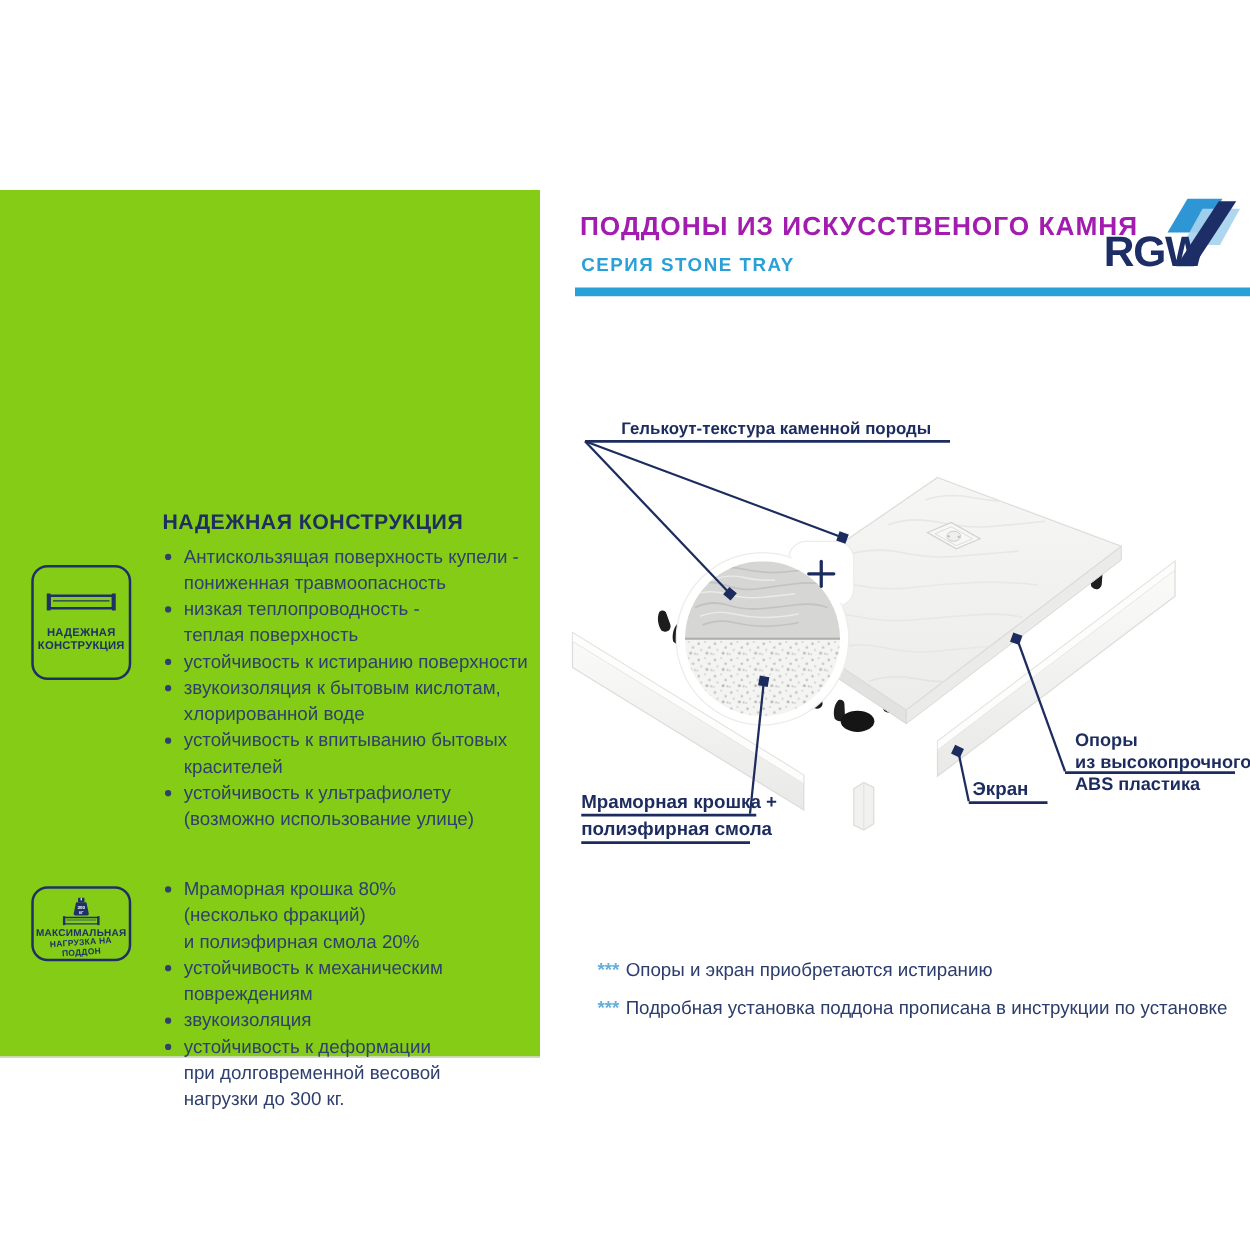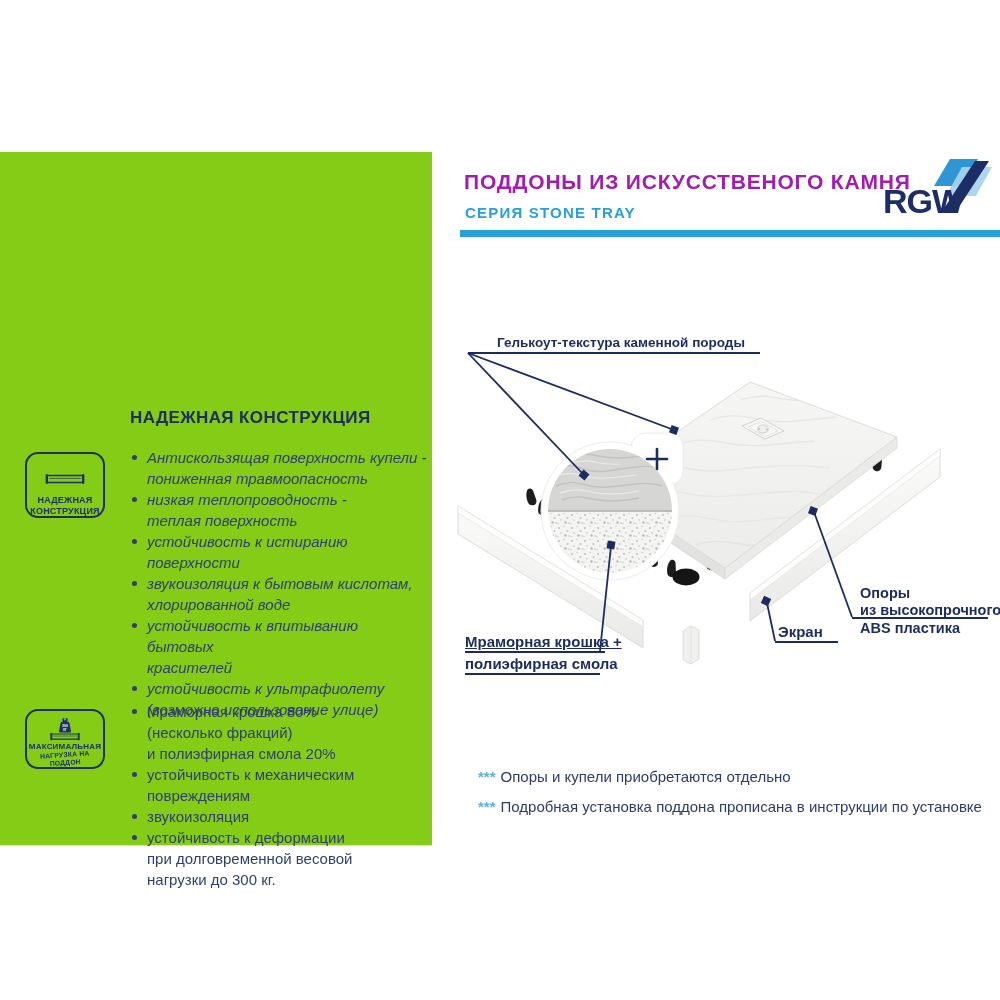--- a/index.html
+++ b/index.html
@@ -5,48 +5,48 @@
   html,body{margin:0;padding:0;background:#ffffff;}
   .page{position:relative;width:1000px;height:1000px;background:#ffffff;overflow:hidden;
         font-family:"Liberation Sans", sans-serif;}
   
   .gray-panel{position:absolute;left:0;top:152px;width:432px;height:693px;
               background:#84cc16;border-bottom:1px solid #dddddd;}
   .panel-heading{position:absolute;left:130px;top:256px;margin:0;
                  font-size:17px;font-weight:bold;color:#1e2e60;letter-spacing:.4px;}
   .feat-list{position:absolute;margin:0;padding:0;list-style:none;width:300px;
              font-size:15px;line-height:21px;color:#2f3f6e;}
-  .feat-list.l1{left:128px;top:295px;font-style:italic;}
+  .feat-list.l1{left:128px;top:283px;}
   .feat-list.l2{left:128px;top:549px;}
   .feat-list li{position:relative;padding-left:19px;white-space:pre-line;}
   .feat-list li::before{content:"";position:absolute;left:4px;top:8px;width:5px;height:5px;
                         border-radius:50%;background:#2f3f6e;}
   .icon-box{position:absolute;width:80px;box-sizing:border-box;
             border:2.5px solid #1e3066;border-radius:13px;background:transparent;
             display:flex;flex-direction:column;align-items:center;}
-  .icon-box.b1{left:25px;top:300px;height:66px;padding-top:13px;}
+  .icon-box.b1{left:25px;top:300px;height:92px;padding-top:13px;}
   .icon-box.b2{left:25px;top:557px;height:60px;padding-top:6px;}
   .icon-label{color:#1e3066;font-weight:bold;text-align:center;line-height:1.15;}
   .icon-label.big{font-size:9px;letter-spacing:.2px;}
   .icon-label.small{font-size:6.8px;letter-spacing:.2px;}
   .icon-label.tilt{transform:rotate(-4deg);}
   .b1 .icon-art{margin-top:6px;margin-bottom:9px;}
   
   .page-title{position:absolute;left:464px;top:170px;margin:0;
               font-size:21px;font-weight:bold;color:#a21caf;letter-spacing:.8px;}
   .page-subtitle{position:absolute;left:465px;top:204px;margin:0;
                  font-size:15px;font-weight:bold;color:#29a0d8;letter-spacing:1.2px;}
   .header-divider{position:absolute;left:460px;top:230px;width:540px;height:7px;background:#29a0d8;}
   .rgw-logo{position:absolute;left:883px;top:150px;width:112px;height:72px;}
   
   .diagram{position:absolute;left:440px;top:330px;width:560px;height:380px;}
   .diagram svg.scene{position:absolute;left:0;top:0;}
   .callout{position:absolute;font-weight:bold;color:#1c2c5e;white-space:nowrap;text-align:right;}
   .co-gelcoat{left:57px;top:5px;font-size:13.5px;}
-  .co-marble1{left:25px;top:303px;font-size:15px;text-decoration:underline;}
+  .co-marble1{left:25px;top:303px;font-size:15px;}
   .co-marble2{left:25px;top:325px;font-size:15px;}
   .co-sup1{left:420px;top:255px;font-size:14.5px;}
   .co-sup2{left:420px;top:272px;font-size:14.5px;}
   .co-sup3{left:420px;top:290px;font-size:14.5px;}
   .co-screen{left:338px;top:293px;font-size:15px;}
   
   .footnote{position:absolute;left:478px;font-size:15px;color:#2c3c6b;}
   .footnote.f1{top:768px;} .footnote.f2{top:798px;}
   .footnote .stars{color:#62aede;font-weight:bold;margin-right:5px;}
 </style>
@@ -251,19 +251,19 @@
     <div class="callout co-gelcoat">Гелькоут-текстура каменной породы</div>
     <div class="callout co-marble1">Мраморная крошка +</div>
     <div class="callout co-marble2">полиэфирная смола</div>
     <div class="callout co-sup1">Опоры</div>
     <div class="callout co-sup2">из высокопрочного</div>
     <div class="callout co-sup3">ABS пластика</div>
     <div class="callout co-screen">Экран</div>
   </div>
 
   <div class="footnote f1">
-    <span class="stars">***</span><span>Опоры и купели приобретаются отдельно</span>
+    <span class="stars">***</span><span>Опоры и экран приобретаются истиранию</span>
   </div>
   <div class="footnote f2">
     <span class="stars">***</span><span>Подробная установка поддона прописана в инструкции по установке</span>
   </div>
 
 </div>
 
 </body></html>

